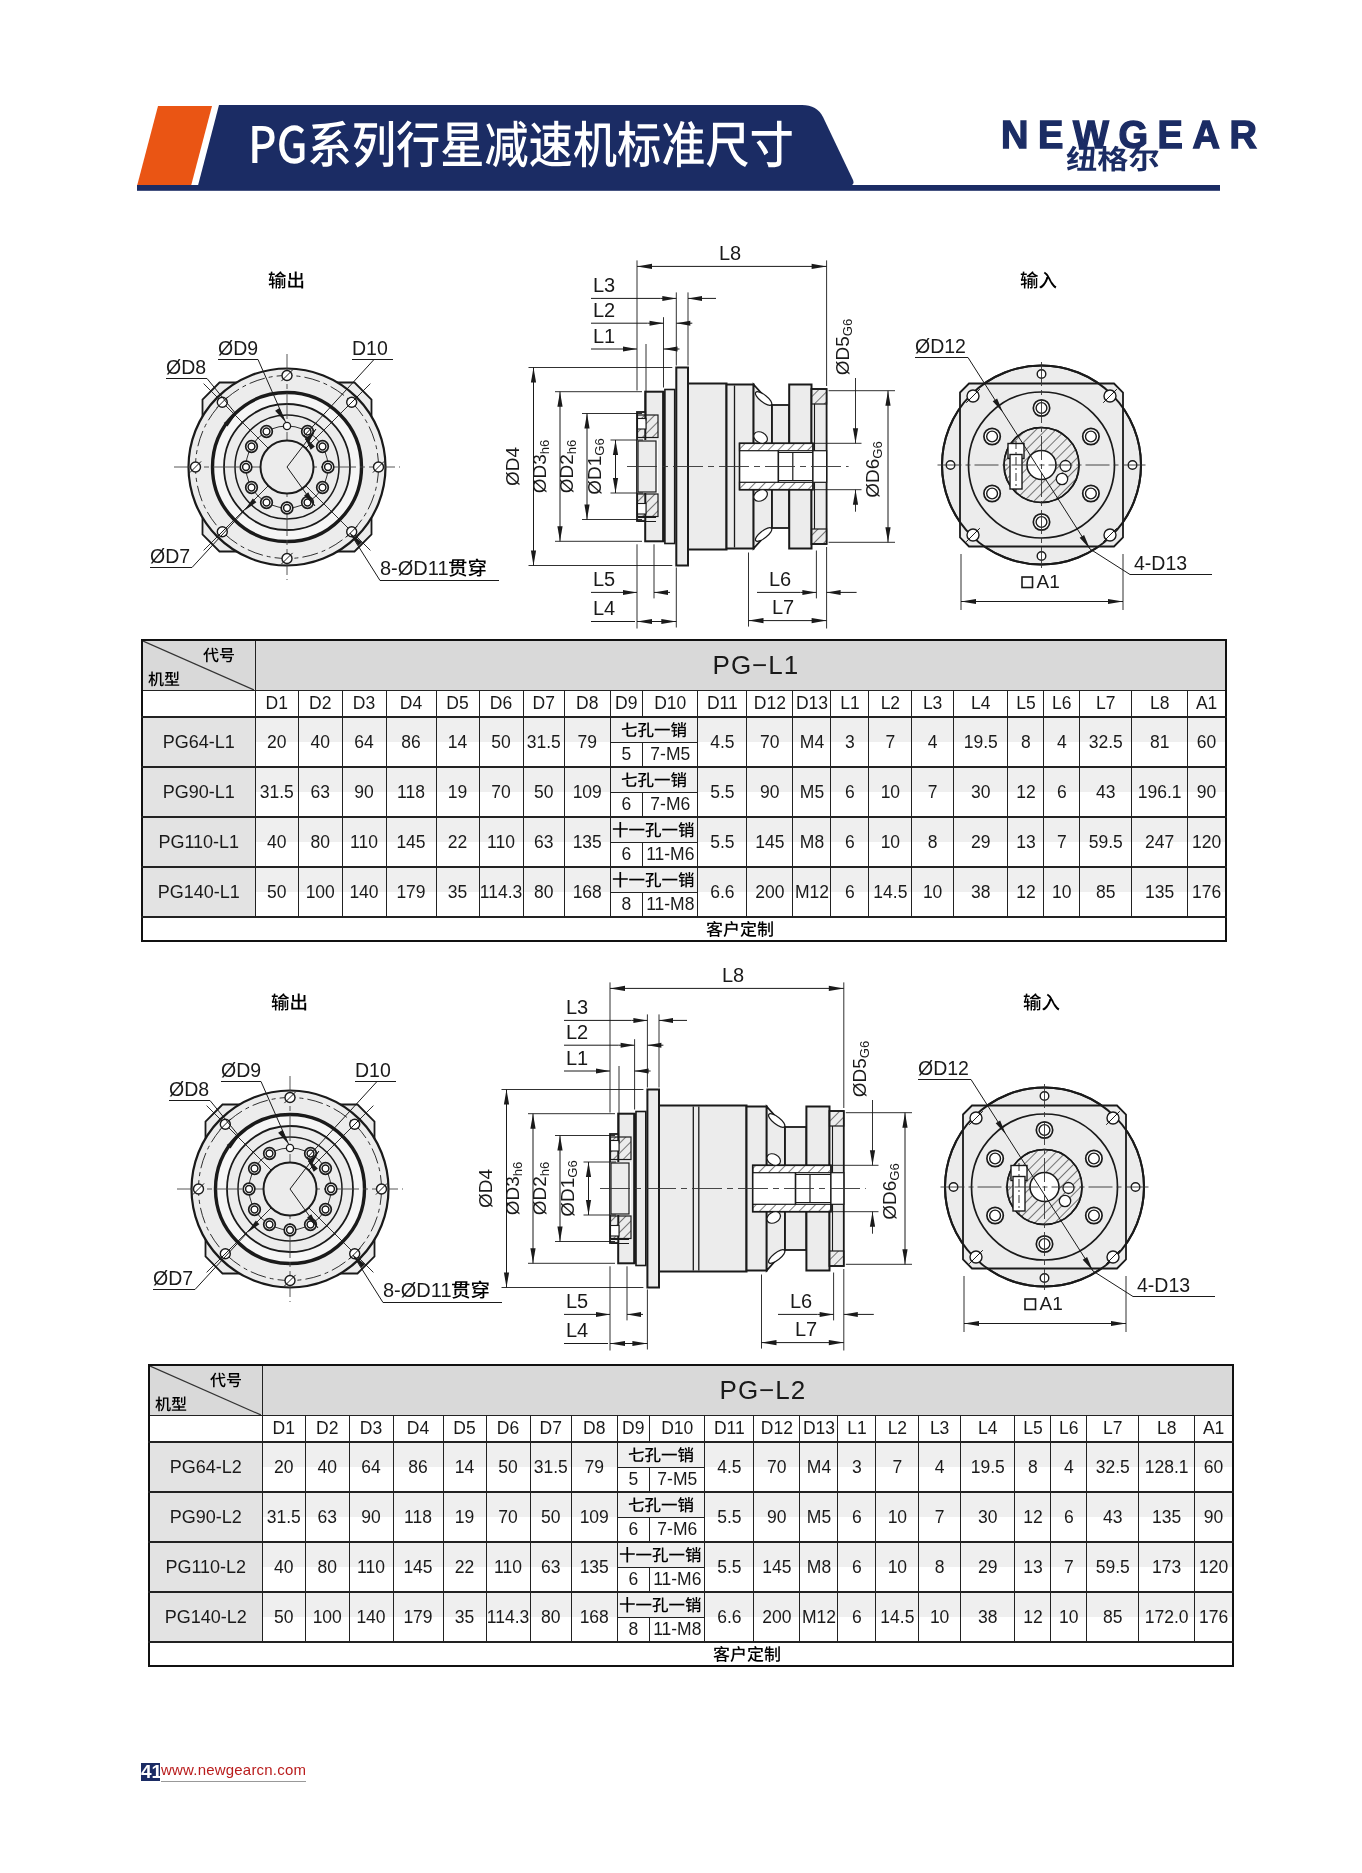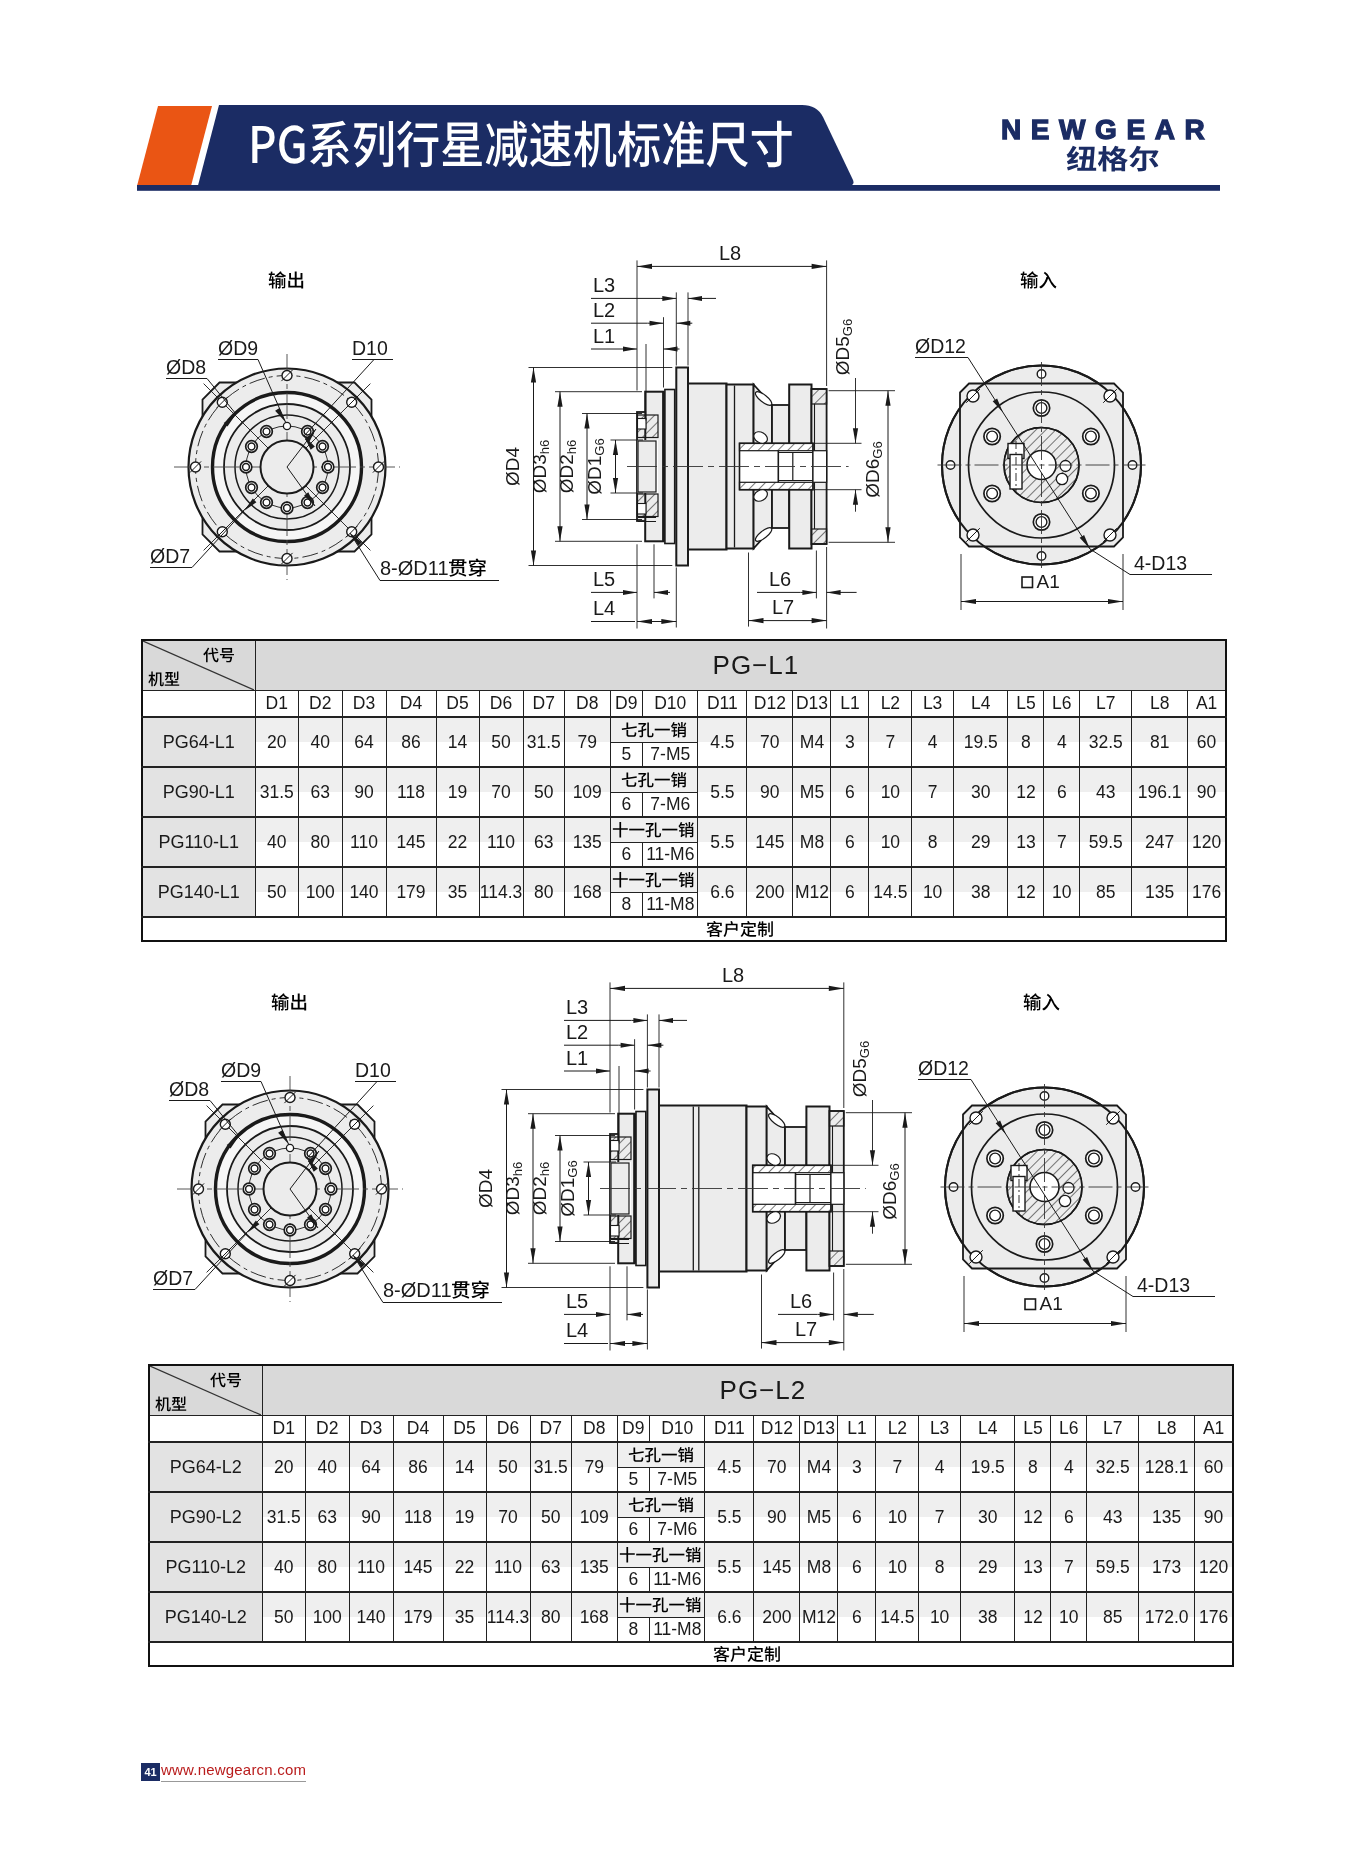--- a/index.html
+++ b/index.html
@@ -132,21 +132,21 @@
 <polygon points="158,106 212,106 191,186 137,186" fill="#ea5514"></polygon>
     <path d="M219,105 L802,105 Q817,105 823,117 L853,180 Q855,185.5 849,185.5 L198,185.5 Z" fill="#1b2c64"></path>
     <rect x="137" y="185" width="1083" height="5.8" fill="#1b2c64"></rect>
     <g fill="#ffffff">
       <use href="#s_title" transform="translate(248,163) scale(0.0442,-0.0502)"></use>
     </g>
     <g fill="#1b2c64">
       <use href="#s_ngr" transform="translate(1066,169) scale(0.0312,-0.0272)"></use>
     </g>
 </svg>
-<div class="hdrtxt" style="left:1001px;top:114px;font-size:28px;letter-spacing:9.6px;">NEWGEAR</div>
+<div class="hdrtxt" style="left:1001px;top:114px;font-size:38px;letter-spacing:9.6px;">NEWGEAR</div>
 <svg class="lay" width="1362" height="1873" viewBox="0 0 1362 1873">
 <g>
       <polygon points="219.5,382.5 354.5,382.5 371.5,399.5 371.5,534.5 354.5,551.5 219.5,551.5 202.5,534.5 202.5,399.5" fill="#ececec" stroke="#1a1a1a" stroke-width="1.8"></polygon>
       <circle cx="287.0" cy="467.0" r="98.5" fill="#ececec" stroke="#1a1a1a" stroke-width="2.2"></circle>
       <circle cx="287.0" cy="467.0" r="74.5" fill="#f6f6f6" stroke="#1a1a1a" stroke-width="3.4"></circle>
       <circle cx="287.0" cy="467.0" r="63.0" fill="#ececec" stroke="#1a1a1a" stroke-width="1.8"></circle>
       <circle cx="287.0" cy="467.0" r="52.0" fill="none" stroke="#1a1a1a" stroke-width="1.5"></circle>
       <line x1="174.0" y1="467.0" x2="400.0" y2="467.0" stroke="#444" stroke-width="0.9" stroke-dasharray="26 4 5 4"></line>
       <line x1="287.0" y1="354.0" x2="287.0" y2="580.0" stroke="#444" stroke-width="0.9" stroke-dasharray="26 4 5 4"></line>
       <line x1="203.6" y1="383.6" x2="370.4" y2="550.4" stroke="#1a1a1a" stroke-width="0.9"></line>
@@ -1112,13 +1112,13 @@
       </tr>
       <tr class="lr">
         <td colspan="23" style="padding-left:113px">
           <svg width="70" height="21" style="display:block;margin:0 auto">
             <use href="#s_kh" transform="translate(0,16.5) scale(0.017,-0.017)"></use>
           </svg>
         </td>
       </tr>
     </tbody>
   </table>
-<div style="position:absolute;left:141px;top:1763px;width:19px;height:18px;background:#1b2c64;color:#fff;font-size:11px;font-weight:bold;text-align:center;line-height:18px;">41</div>
+<div style="position:absolute;left:141px;top:1763px;width:19px;height:18px;background:#1b2c64;color:#fff;font-size:19px;font-weight:bold;text-align:center;line-height:18px;">41</div>
 <div style="position:absolute;left:161px;top:1761px;font-size:15px;color:#b91c1c;border-bottom:1.4px solid #999;padding-bottom:2.5px;letter-spacing:0.2px;">www.newgearcn.com</div>
 </body></html>

